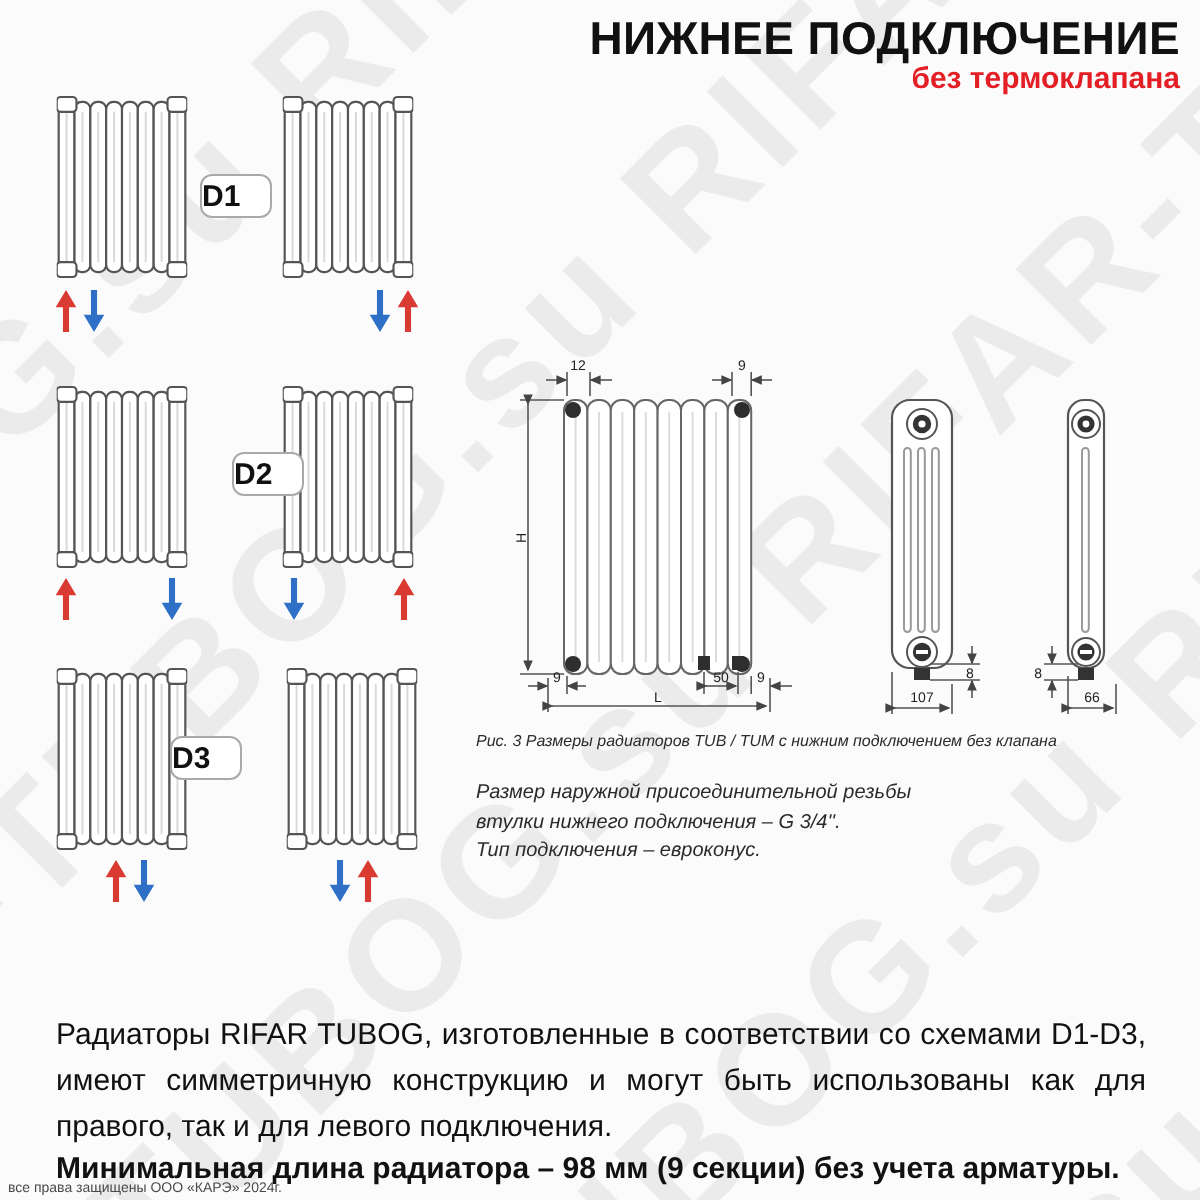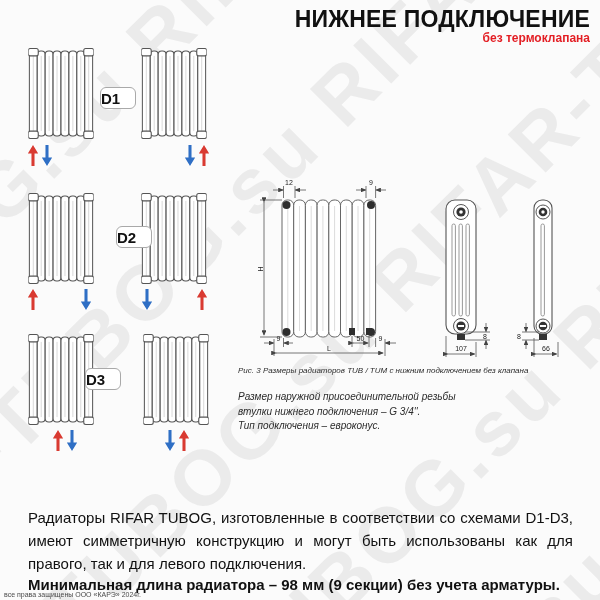--- a/index.html
+++ b/index.html
@@ -20,21 +20,21 @@
     color:#ebebeb; line-height:2.2;
   }
   .wm-line:nth-child(even){margin-left:-90px;}
   .content{position:absolute; inset:0; z-index:1;}
   
   .title{
     position:absolute; top:6px; right:10px; font-size:23px; font-weight:700;
     color:#111; letter-spacing:0.2px;
   }
   .subtitle{
-    position:absolute; top:31px; right:10px; font-size:12px; font-weight:800;
+    position:absolute; top:31px; right:10px; font-size:15px; font-weight:800;
     color:#e31e24;
   }
   
   .dlabel{
     position:absolute; width:34px; height:20px; background:#fff;
     border:1.6px solid #a9a9a9; border-radius:6px;
     display:flex; align-items:center; 
     font-size:15px; font-weight:800; color:#111;
   }
   .rad{position:absolute; width:66px; height:93px;}

